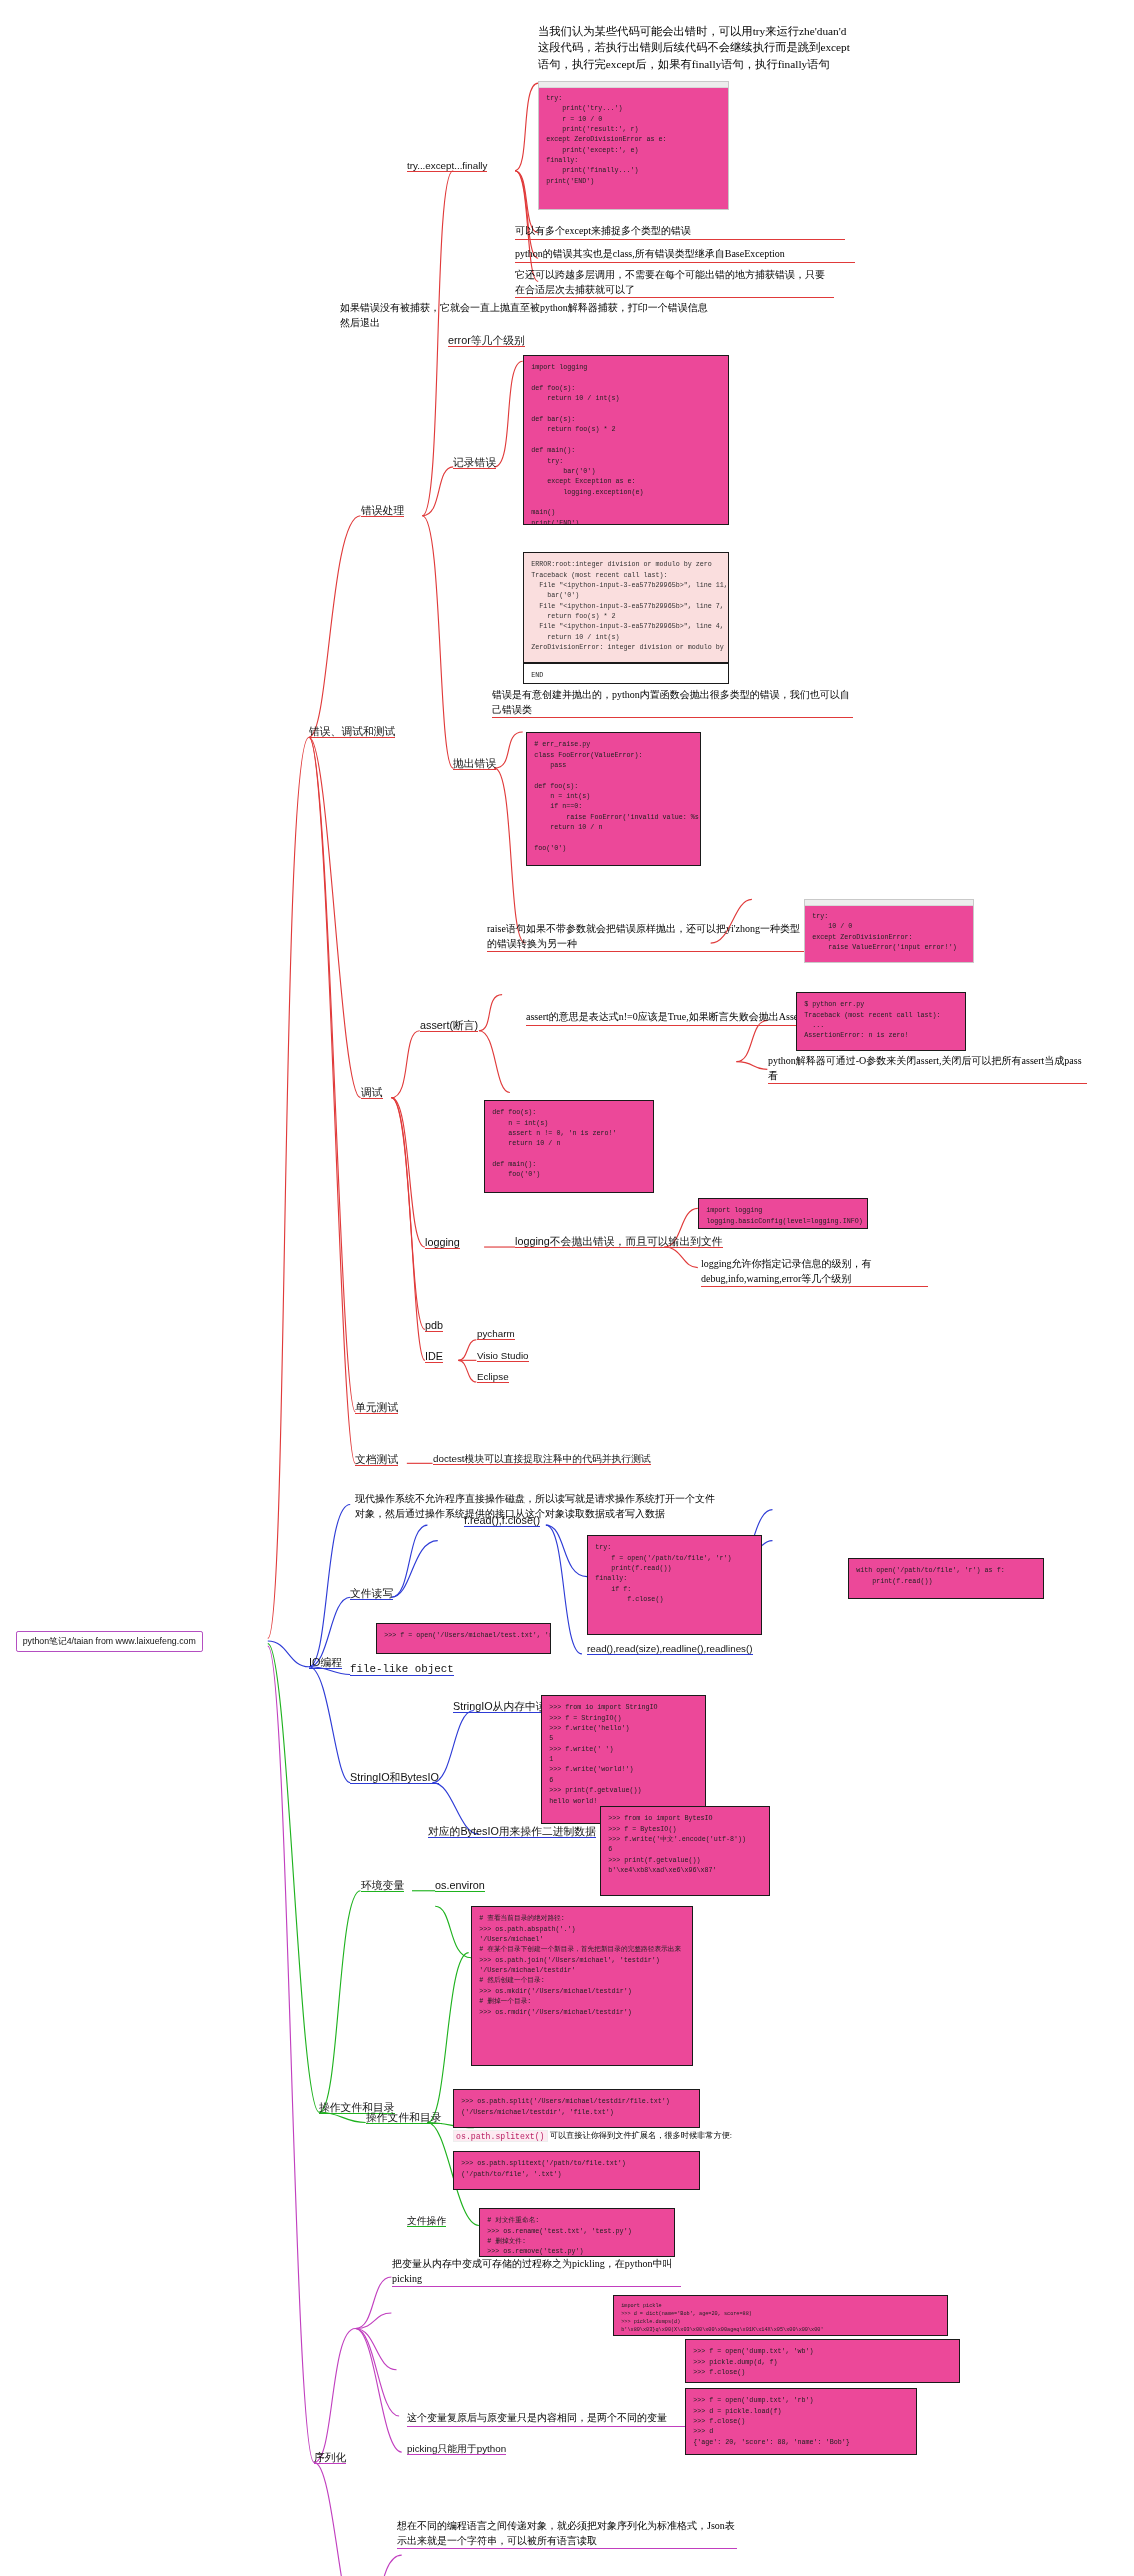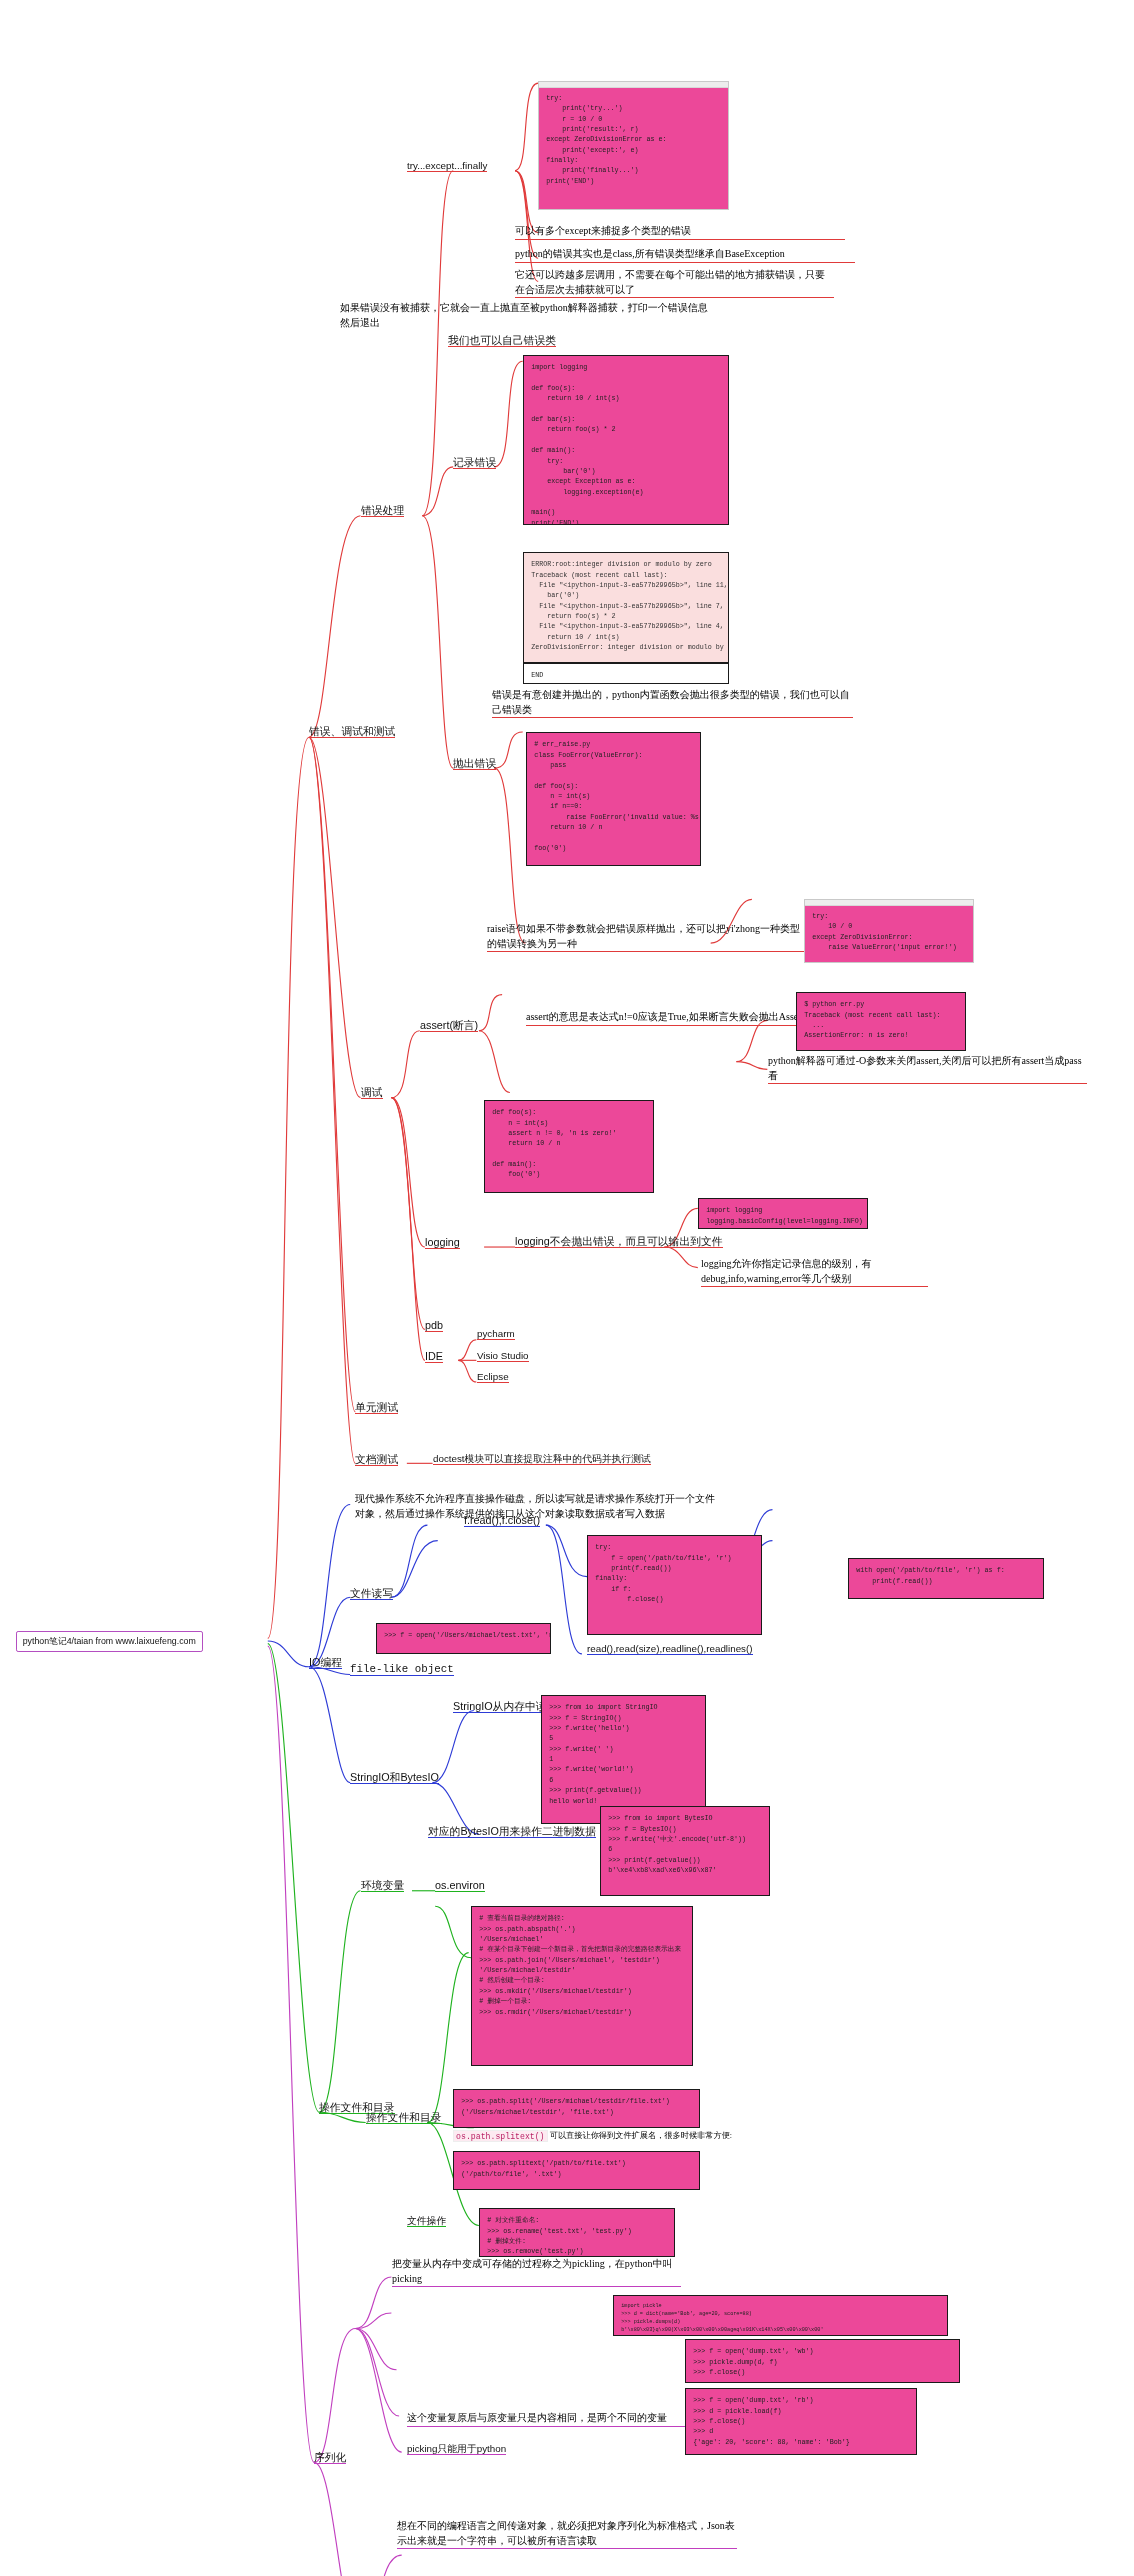--- a/index.html
+++ b/index.html
@@ -143,25 +143,26 @@
   <div class="lbl ul" style="left:425px;top:1236px;">logging</div>
   <div class="lbl ul" style="left:425px;top:1319px;">pdb</div>
   <div class="lbl ul" style="left:425px;top:1350px;">IDE</div>
   <div class="lbl ul" style="left:355px;top:1401px;">单元测试</div>
   <div class="lbl ul" style="left:355px;top:1453px;">文档测试</div>
 
   <div class="lbl ul sm" style="left:477px;top:1328px;">pycharm</div>
   <div class="lbl ul sm" style="left:477px;top:1350px;">Visio Studio</div>
   <div class="lbl ul sm" style="left:477px;top:1371px;">Eclipse</div>
 
+  <div class="prose" style="left:538px;top:23px;width:319px;">当我们认为某些代码可能会出错时，可以用try来运行zhe'duan'd这段代码，若执行出错则后续代码不会继续执行而是跳到except语句，执行完except后，如果有finally语句，执行finally语句</div>
   <div class="prose s ul" style="left:515px;top:224px;width:330px;">可以有多个except来捕捉多个类型的错误</div>
   <div class="prose s ul" style="left:515px;top:247px;width:340px;">python的错误其实也是class,所有错误类型继承自BaseException</div>
   <div class="prose s ul" style="left:515px;top:268px;width:319px;">它还可以跨越多层调用，不需要在每个可能出错的地方捕获错误，只要在合适层次去捕获就可以了</div>
   <div class="prose s" style="left:340px;top:301px;width:371px;">如果错误没有被捕获，它就会一直上抛直至被python解释器捕获，打印一个错误信息然后退出</div>
-  <div class="lbl ul" style="left:448px;top:334px;">我们也可以自己错误类</div>
+  <div class="lbl ul" style="left:448px;top:334px;">error等几个级别</div>
 
   <div class="prose s ul" style="left:492px;top:688px;width:361px;">错误是有意创建并抛出的，python内置函数会抛出很多类型的错误，我们也可以自己错误类</div>
   <div class="prose s ul" style="left:487px;top:922px;width:319px;">raise语句如果不带参数就会把错误原样抛出，还可以把yi'zhong一种类型的错误转换为另一种</div>
 
   <div class="prose s ul" style="left:526px;top:1010px;width:330px;">assert的意思是表达式n!=0应该是True,如果断言失败会抛出AssertionError</div>
   <div class="prose s ul" style="left:768px;top:1054px;width:319px;">python解释器可通过-O参数来关闭assert,关闭后可以把所有assert当成pass看</div>
 
   <div class="lbl ul" style="left:515px;top:1235px;">logging不会抛出错误，而且可以输出到文件</div>
   <div class="prose s ul" style="left:701px;top:1257px;width:227px;">logging允许你指定记录信息的级别，有debug,info,warning,error等几个级别</div>
 

